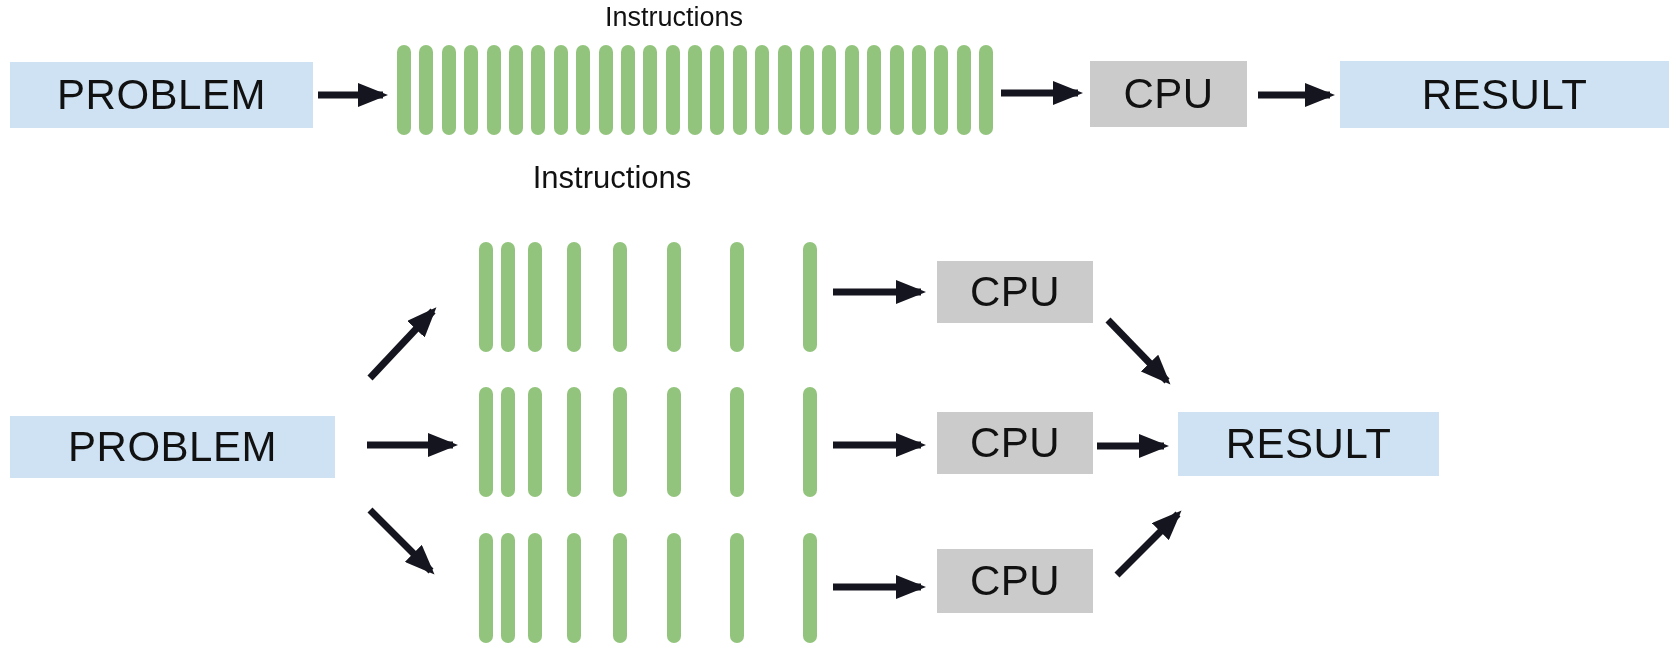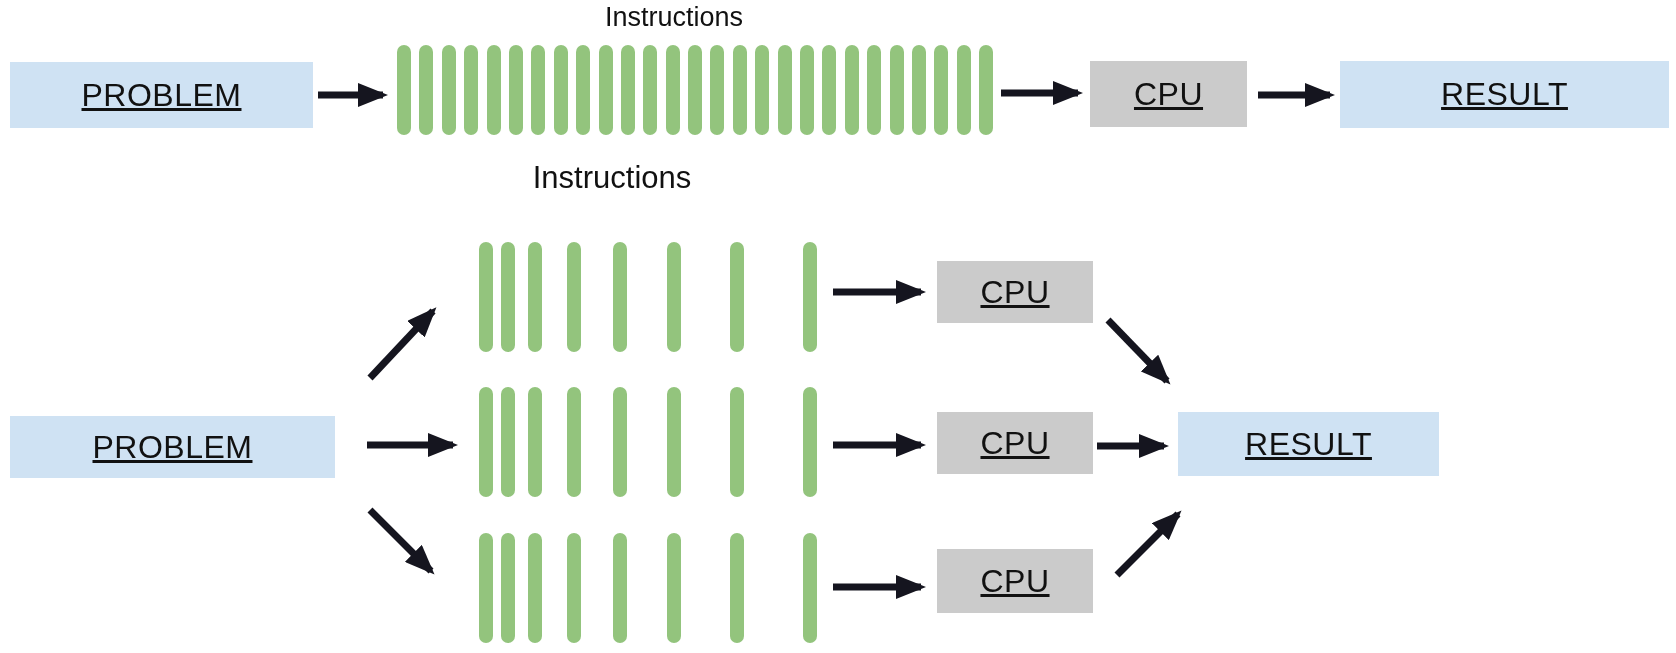--- a/index.html
+++ b/index.html
@@ -6,24 +6,23 @@
   .canvas{
     position:relative;
     width:1676px;height:653px;
     background:var(--bg,#fff);
     font-family:"Liberation Sans", sans-serif;
     overflow:hidden;
   }
   .box{
     position:absolute;
     display:flex;align-items:center;justify-content:center;
-    font-size:32px;color:var(--text,#111);
+    font-size:42px;color:var(--text,#111);
     letter-spacing:.5px;
     white-space:nowrap;
-    text-decoration:underline;
   }
   .blue{background:var(--blue,#cfe2f3);}
   .gray{background:var(--gray,#cbcbcb);text-align:right;}
   .label{
     position:absolute;
     transform:translateX(-50%);
     color:var(--text,#111);
     white-space:nowrap;
   }
   .label.top{font-size:27px;}

